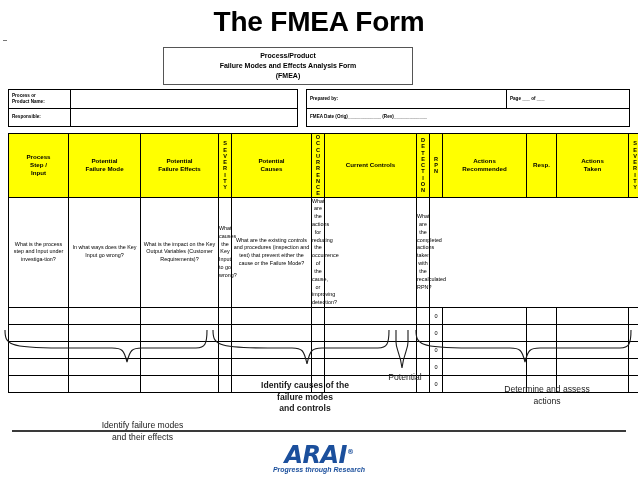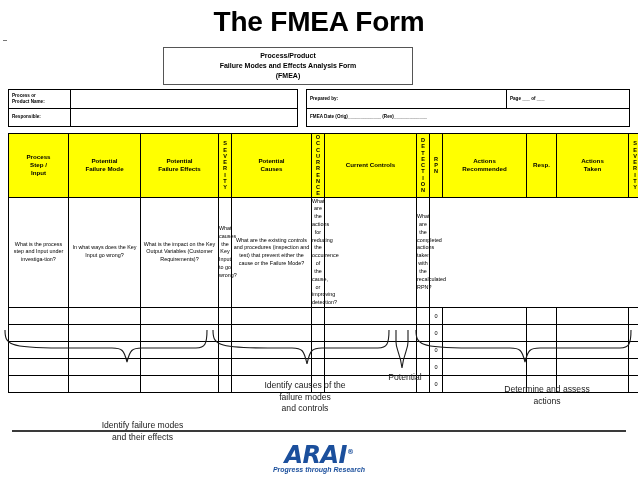--- a/index.html
+++ b/index.html
@@ -362,21 +362,21 @@
       <path d="M5 2 C5 16, 8 20, 60 20 L112 20 C122 20, 124 22, 127 34 C130 22, 132 20, 142 20 L196 20 C205 20, 207 16, 207 2"></path>
       <path d="M213 2 C213 16, 216 20, 268 20 L292 20 C302 20, 304 22, 307 36 C310 22, 312 20, 322 20 L378 20 C387 20, 389 16, 389 2"></path>
       <path d="M396 2 L396 14 C396 22, 400 24, 402 40 C404 24, 408 22, 408 14 L408 2"></path>
       <path d="M416 2 C416 16, 419 20, 470 20 L510 20 C520 20, 522 22, 525 34 C528 22, 530 20, 540 20 L620 20 C629 20, 631 16, 631 2"></path>
     </g>
   </svg>
 </div>
 
 <div class="annot an1" style="white-space: pre-line; margin-top: 48px;">Identify failure modes
 and their effects</div>
-<div class="annot an2" style="white-space: pre-line;">Identify causes of the
+<div class="annot an2" style="white-space: pre-line; font-weight: bold;">Identify causes of the
 failure modes
 and controls</div>
 <div class="annot an3" style="white-space: pre-line;">Potential</div>
 <div class="annot an4" style="white-space: pre-line;">Determine and assess
 actions</div>
 
 <div class="footer-rule"></div>
 <div class="logo">
   <div class="logo-word"><span>ARAI</span><span class="logo-reg">®</span></div>
   <div class="logo-tag">Progress through Research</div>

